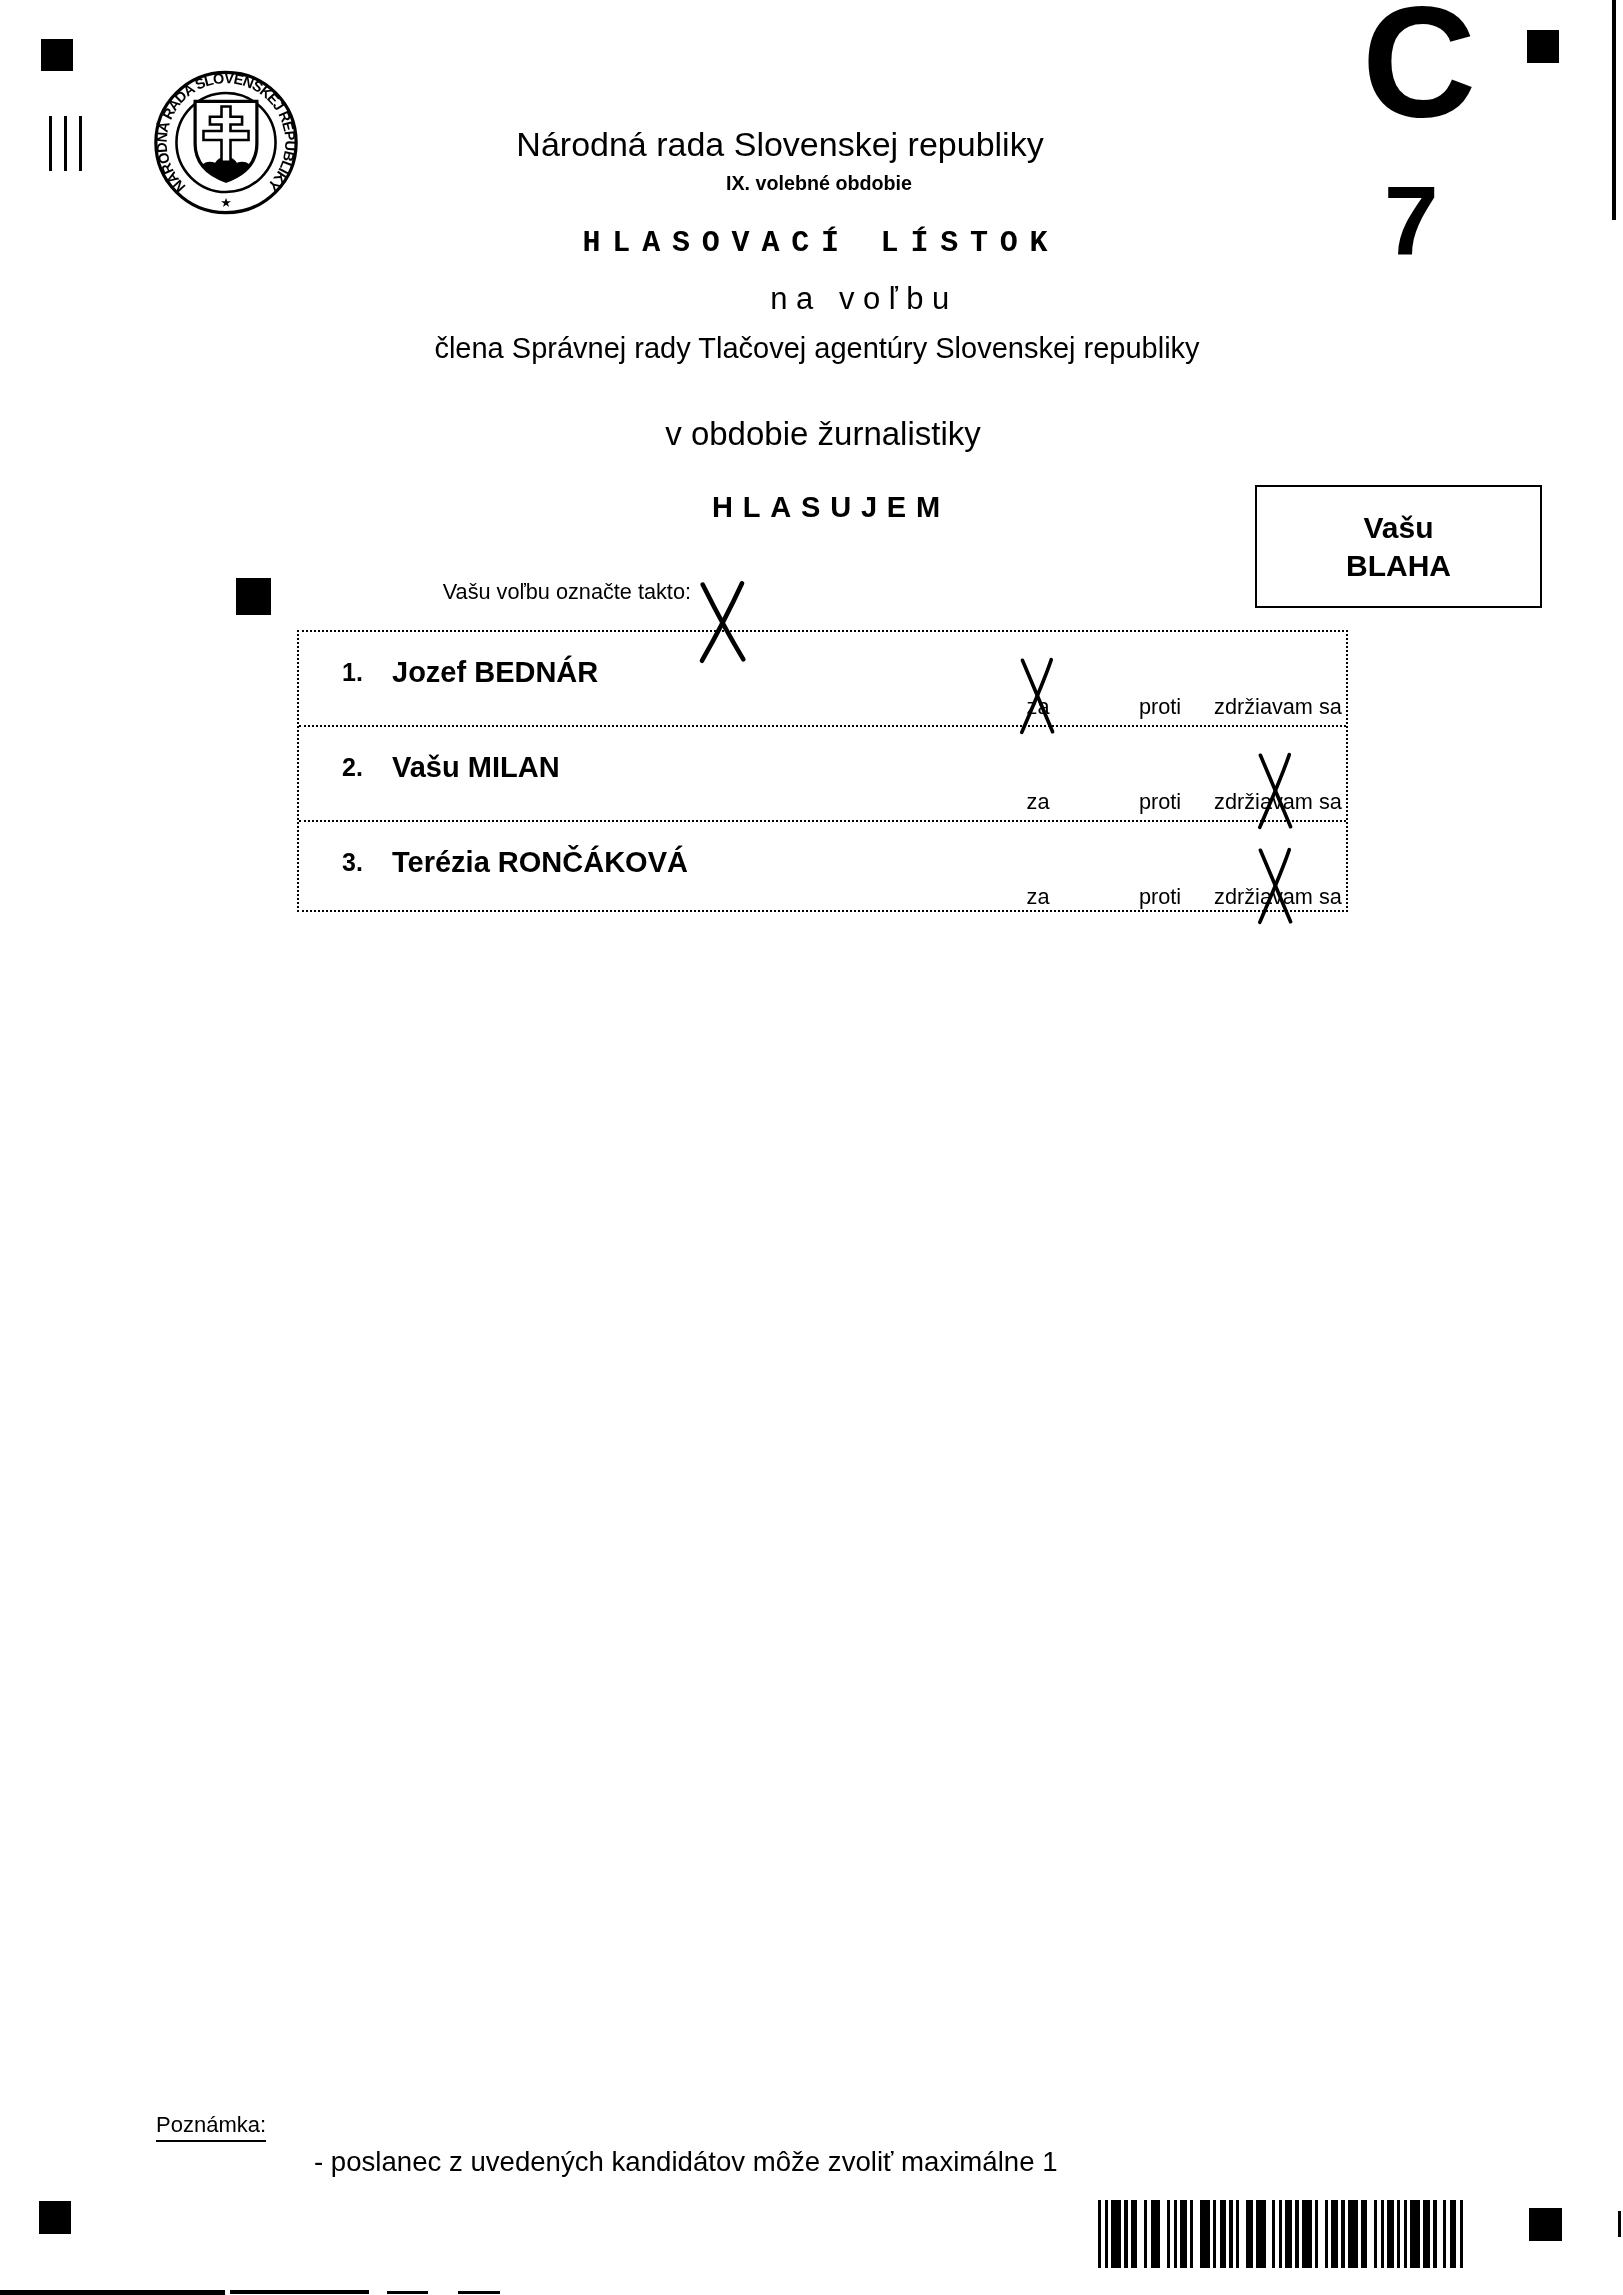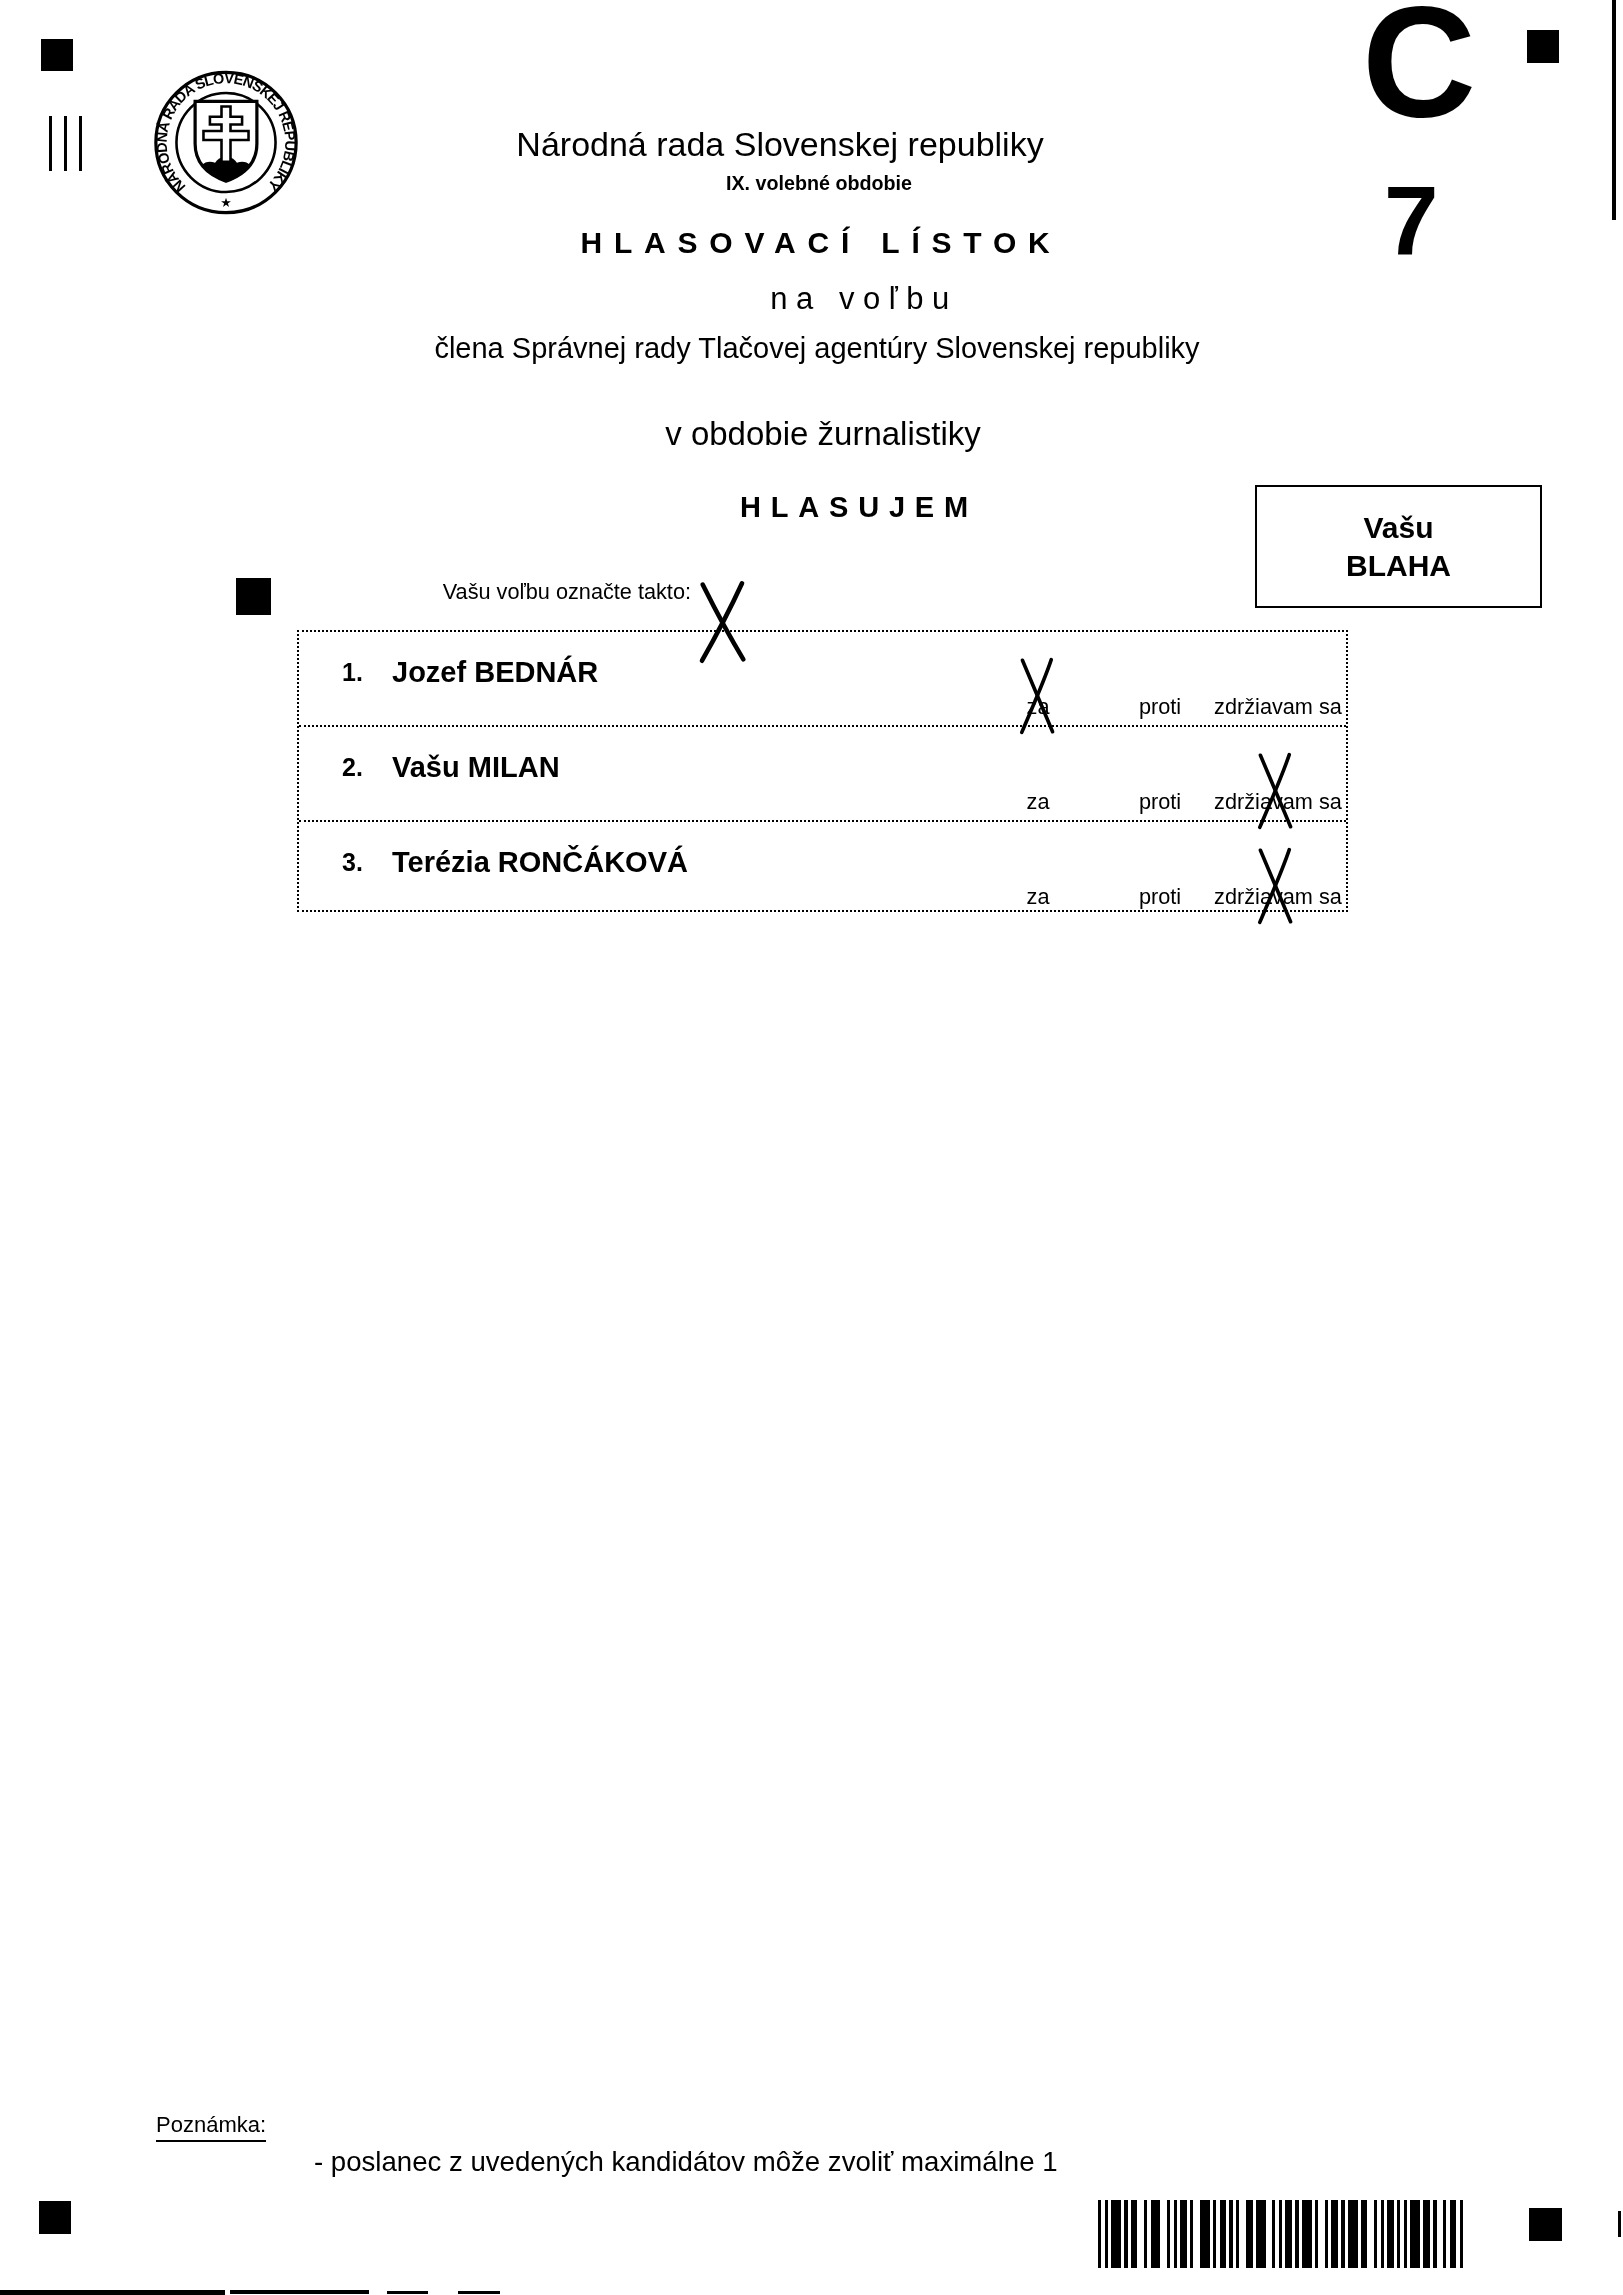--- a/index.html
+++ b/index.html
@@ -11,25 +11,25 @@
     color:#000;
     overflow:hidden;
   }
   .abs{position:absolute;}
   .ctr{transform:translateX(-50%);white-space:nowrap;}
   .sq{position:absolute;background:#000;}
   .vline{position:absolute;background:#000;width:2.6px;}
   
   .t-institution{left:780px;top:125px;font-size:34px;}
   .t-term{left:819px;top:172px;font-size:19.7px;font-weight:bold;}
-  .t-ballot{left:821px;top:226px;font-size:30px;font-weight:bold;letter-spacing:11.8px;}
+  .t-ballot{left:821px;top:226px;font-size:30px;font-weight:bold;letter-spacing:11.8px;font-family:Liberation Mono, monospace;}
   .t-navolbu{left:864px;top:281px;font-size:31px;letter-spacing:8.5px;}
   .t-clena{left:817px;top:332px;font-size:29px;}
   .t-oblast{left:823px;top:415px;font-size:33px;}
-  .t-hlasujem{left:859px;top:491px;font-size:29px;font-weight:bold;letter-spacing:9.8px;}
+  .t-hlasujem{left:831px;top:491px;font-size:29px;font-weight:bold;letter-spacing:9.8px;}
   .t-corner-letter{left:1362px;top:-18.4px;font-size:158px;font-weight:bold;line-height:1;}
   .t-corner-number{left:1384px;top:172px;font-size:98px;font-weight:bold;line-height:1;}
   
   .voter-box{
     left:1255px;top:485px;width:283px;height:119px;
     border:2.6px solid #000;
     display:flex;flex-direction:column;align-items:center;justify-content:center;
     text-align:center;font-size:30px;font-weight:bold;line-height:38px;
   }
   

